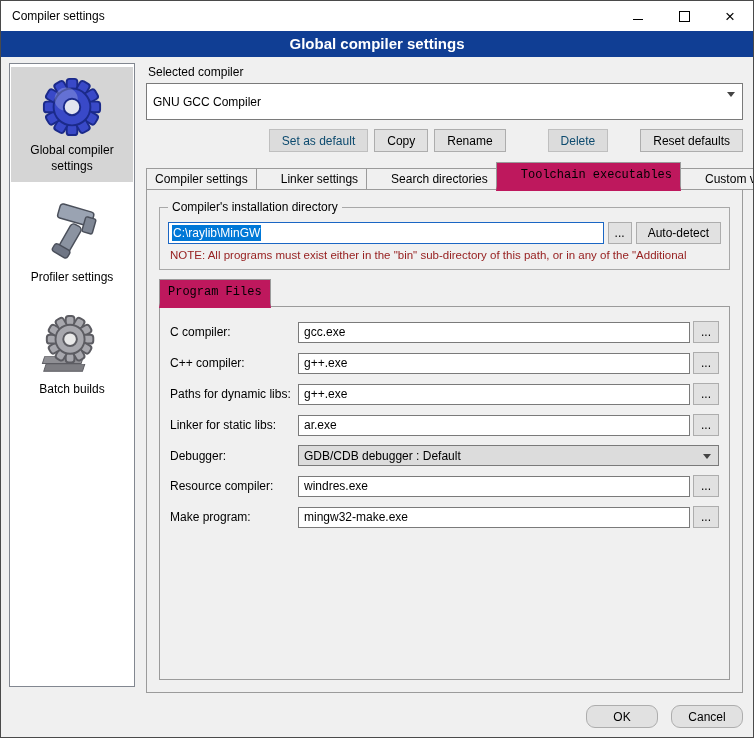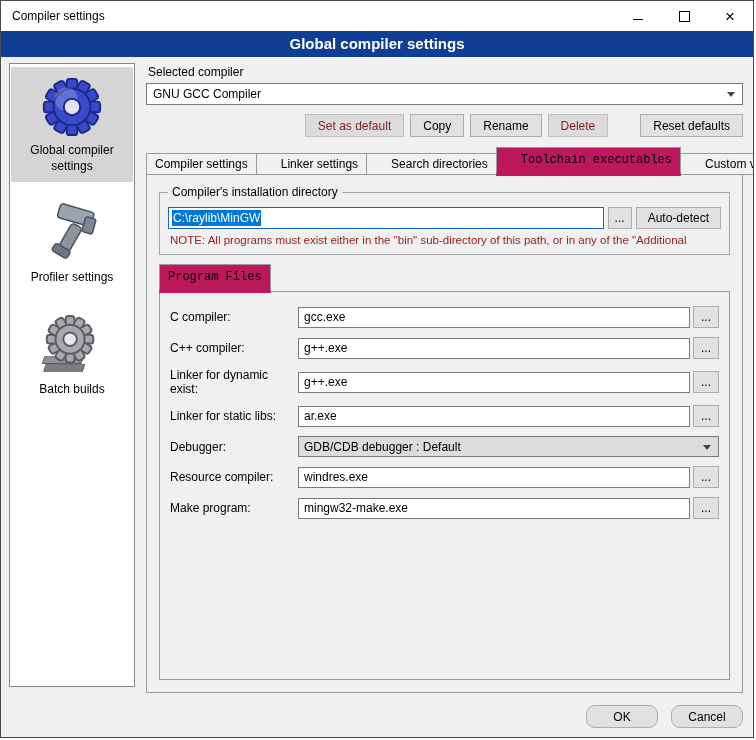--- a/index.html
+++ b/index.html
@@ -28,30 +28,30 @@
   .sidebar{position:absolute;left:8px;top:6px;width:126px;bottom:50px;
     background:#fff;border:1px solid #828790;box-sizing:border-box;padding-top:3px;}
   .sb-item{text-align:center;padding:8px 2px 8px;margin:0 1px 12px;cursor:default;}
   .sb-item.selected{background:#d5d5d5;}
   .sb-item svg{display:block;margin:0 auto 6px;}
   .sb-label{font-size:12px;line-height:1.3;}
   .main{position:absolute;left:145px;top:8px;right:10px;bottom:44px;
     display:flex;flex-direction:column;}
   .field-label{margin:0 0 4px 2px;}
   
-  .combobox{height:22px;border:1px solid #7a7a7a;background:#fff;display:flex;
+  .combobox{height:37px;border:1px solid #7a7a7a;background:#fff;display:flex;
     align-items:center;padding:0 24px 0 6px;position:relative;box-sizing:border-box;}
   .combo-arrow{position:absolute;right:7px;top:8px;width:0;height:0;
     border-left:4px solid transparent;border-right:4px solid transparent;
     border-top:5px solid #444;}
   
   .btn{background:#e1e1e1;border:1px solid #adadad;height:23px;padding:0 12px;
     font-size:12px;font-family:"Liberation Sans",sans-serif;display:inline-flex;
     align-items:center;justify-content:center;box-sizing:border-box;cursor:default;}
-  .btn.disabled{color:#7f1d1d;background:#dcdcdc;border-color:#bfbfbf;}
+  .btn.disabled{color:#0c4a6e;background:#dcdcdc;border-color:#bfbfbf;margin-left:36px;}
   .btn-row{display:flex;gap:6px;justify-content:flex-end;margin-top:9px;}
   .btn-reset{margin-left:26px;}
   
   .tabstrip{display:flex;align-items:flex-end;margin-top:13px;height:25px;position:relative;z-index:2;}
   .tab{padding:3px 8px;border:1px solid #9b9b9b;background:#f0f0f0;white-space:nowrap;
     font-size:12px;cursor:default;}
   .tab + .tab{margin-left:-1px;padding-left:24px;}
   .tab.active{background:#be185d;padding-top:5px;padding-bottom:4px;margin-bottom:-1px;
     border-bottom:5px solid #be185d;position:relative;z-index:3;font-family:Liberation Mono, monospace;}
   .tab.clipped{max-width:34px;overflow:hidden;}
@@ -232,21 +232,21 @@
 
           <div class="frow">
             <span class="flabel">C++ compiler:</span>
             <div class="field">
                 <span>g++.exe</span>
               </div>
             <button class="btn browse">...</button>
           </div>
 
           <div class="frow">
-            <span class="flabel">Linker for dynamic exist:</span>
+            <span class="flabel">Paths for dynamic libs:</span>
             <div class="field">
                 <span>g++.exe</span>
               </div>
             <button class="btn browse">...</button>
           </div>
 
           <div class="frow">
             <span class="flabel">Linker for static libs:</span>
             <div class="field">
                 <span>ar.exe</span>

